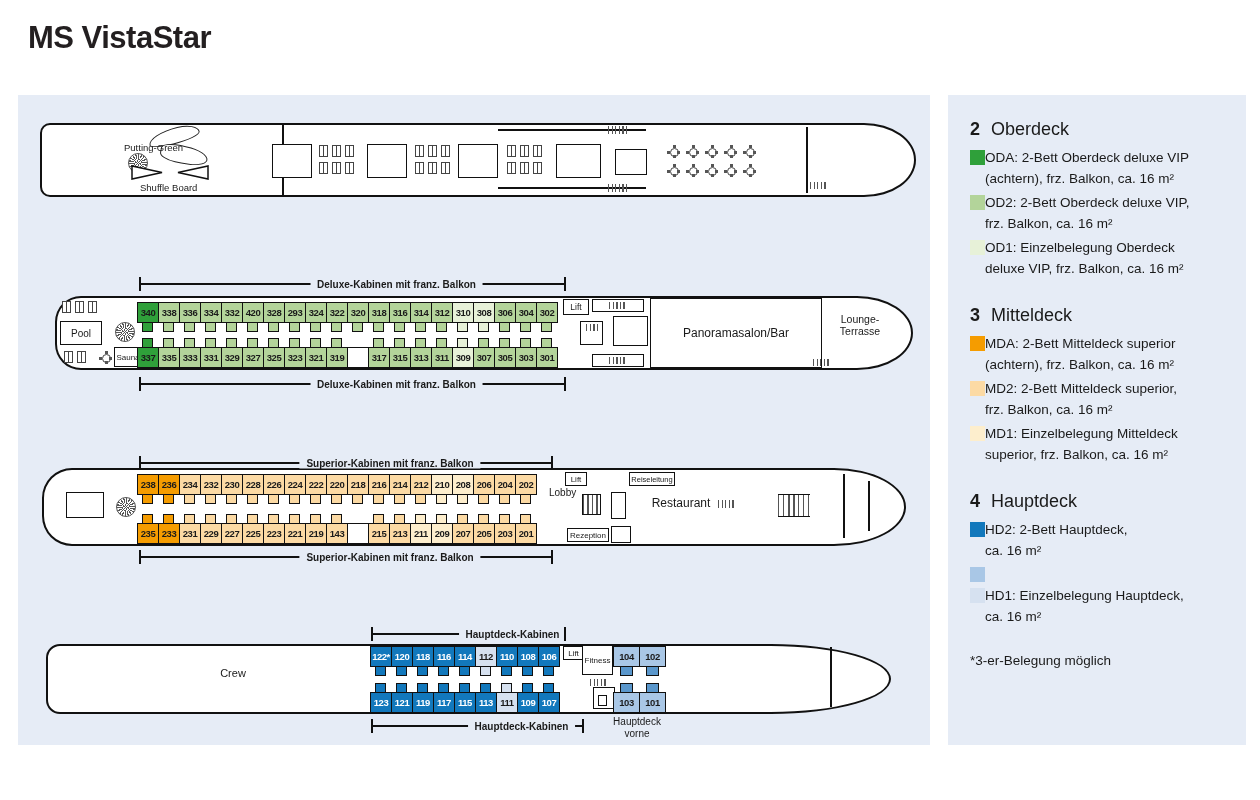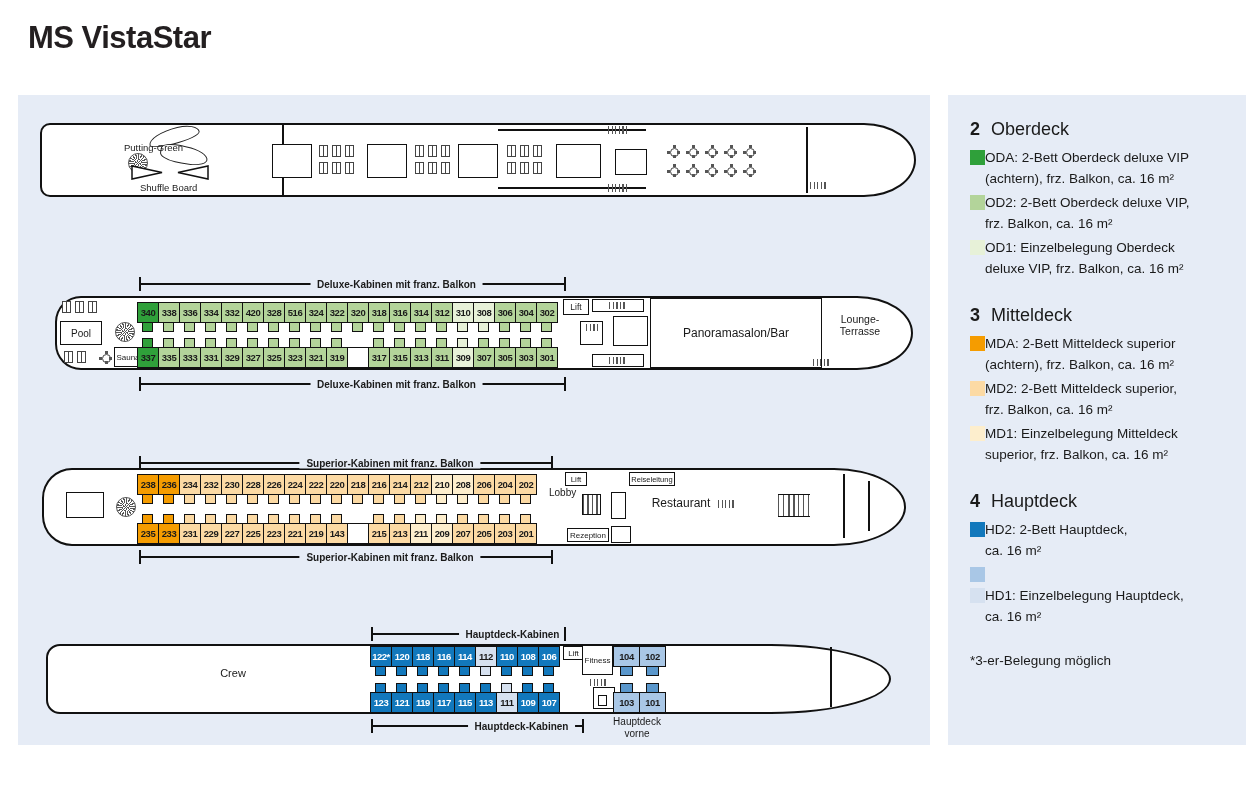--- a/index.html
+++ b/index.html
@@ -284,21 +284,21 @@
           <div class="balc"></div>
         </div>
         <div class="cabin od2">
           <div class="room">
             <span class="num">328</span>
           </div>
           <div class="balc"></div>
         </div>
         <div class="cabin od2">
           <div class="room">
-            <span class="num">516</span>
+            <span class="num">293</span>
           </div>
           <div class="balc"></div>
         </div>
         <div class="cabin od2">
           <div class="room">
             <span class="num">324</span>
           </div>
           <div class="balc"></div>
         </div>
         <div class="cabin od2">

